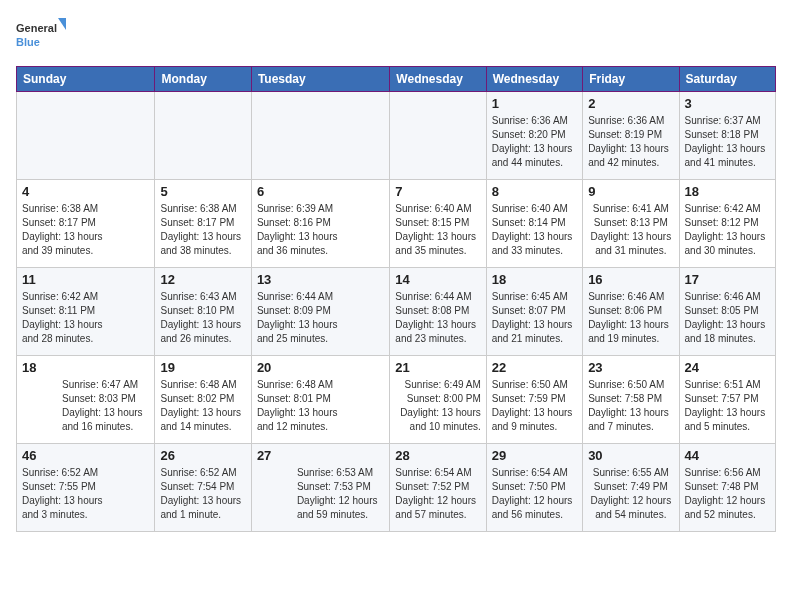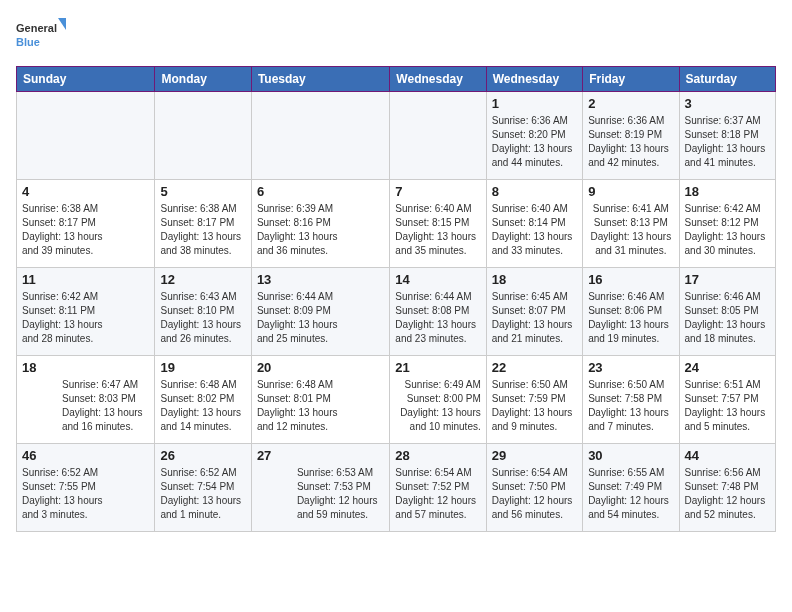--- a/index.html
+++ b/index.html
@@ -314,21 +314,21 @@
         </td>
         <td>
           <span class="day-num">29</span>
           <div class="cell-info" style="white-space: pre-line;">Sunrise: 6:54 AM
 Sunset: 7:50 PM
 Daylight: 12 hours
 and 56 minutes.</div>
         </td>
         <td>
           <span class="day-num">30</span>
-          <div class="cell-info" style="white-space: pre-line;">Sunrise: 6:55 AM
+          <div class="cell-info" style="white-space: pre-line; text-align: center;">Sunrise: 6:55 AM
 Sunset: 7:49 PM
 Daylight: 12 hours
 and 54 minutes.</div>
         </td>
         <td>
           <span class="day-num">44</span>
           <div class="cell-info" style="white-space: pre-line;">Sunrise: 6:56 AM
 Sunset: 7:48 PM
 Daylight: 12 hours
 and 52 minutes.</div>

